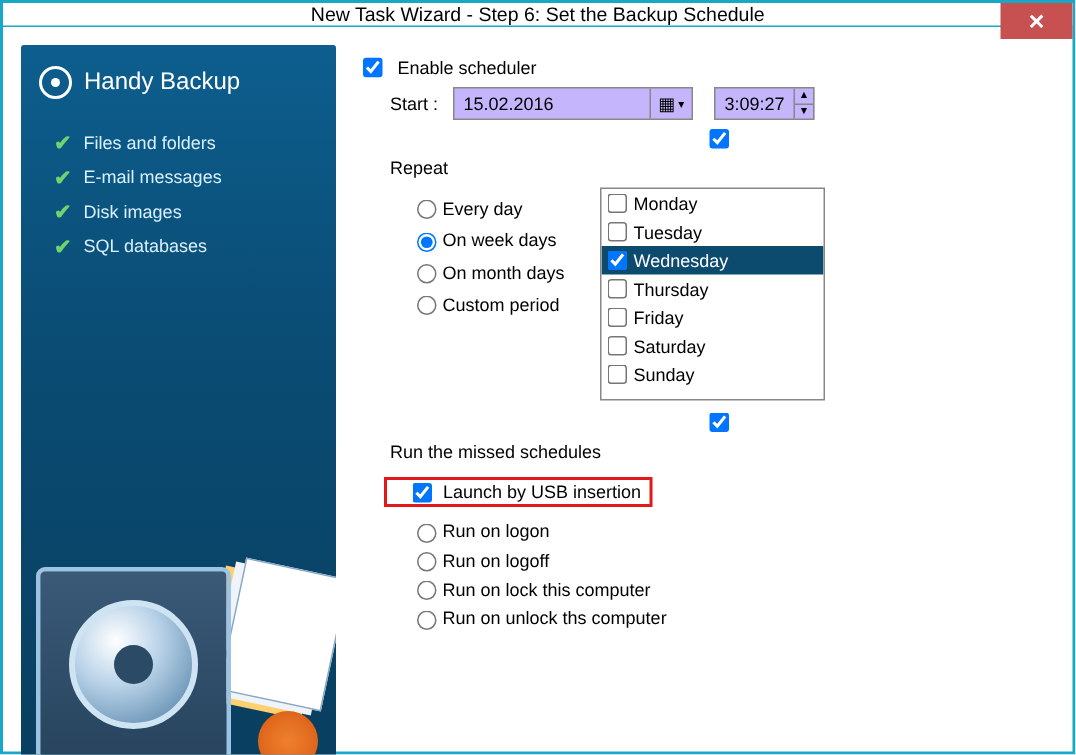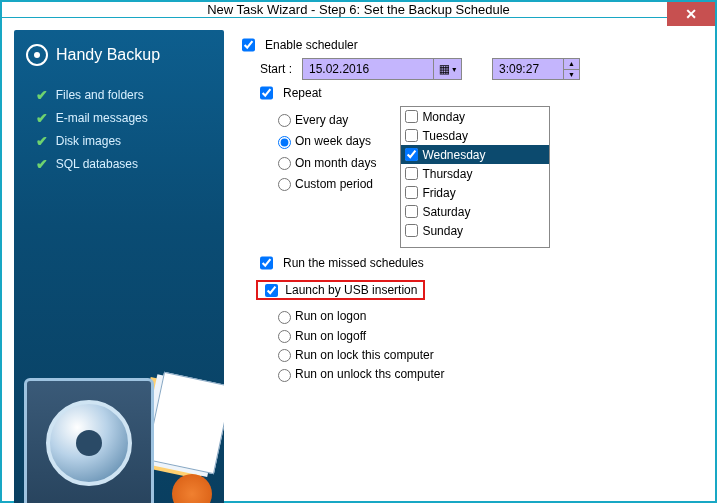--- a/index.html
+++ b/index.html
@@ -163,21 +163,21 @@
   .row {
     display: flex;
     gap: 6px;
     margin: 4px 0;
   }
   label { cursor: default; }
   input[type=checkbox], input[type=radio] {
     margin: 0 4px 0 0;
     vertical-align: middle;
   }
-  .indent1 { margin-left: 18px; }
+  .indent1 { margin-left: 18px; flex-direction: column; }
   .start-row {
     display: flex;
     align-items: center;
     gap: 10px;
     margin: 6px 0 6px 18px;
   }
   .date-field, .time-field {
     display: inline-flex;
     align-items: center;
     border: 1px solid #888;
@@ -187,21 +187,21 @@
   }
   .date-field { width: 160px; }
   .date-text { flex:1; padding: 0 6px; }
   .date-cal {
     width: 28px;
     border-left: 1px solid #888;
     display:flex; align-items:center; justify-content:center;
     gap:2px;
     height:100%;
   }
-  .time-field { width: 88px; margin-left: 20px;}
+  .time-field { width: 67px; margin-left: 4px;}
   .time-text { flex:1; padding: 0 6px; }
   .spin {
     width: 16px;
     border-left: 1px solid #888;
     height: 100%;
     display: flex;
     flex-direction: column;
   }
   .spin div {
     flex:1;
@@ -239,21 +239,21 @@
     background: #0c4a6e;
     color: #fff;
   }
   .day-item input {
     margin-right: 4px;
   }
 
   .highlight-box {
     border: 2px solid #e11919;
     display: inline-block;
-    padding: 1px 6px 1px 7px;
+    padding: 1px 6px 1px 17px;
     margin: 6px 0 4px 14px;
   }
   .runopts label {
     display: block;
     margin: 5px 0 5px 36px;
   }
 
   .footer {
     border-top: 1px solid #bbb;
     height: 46px;

